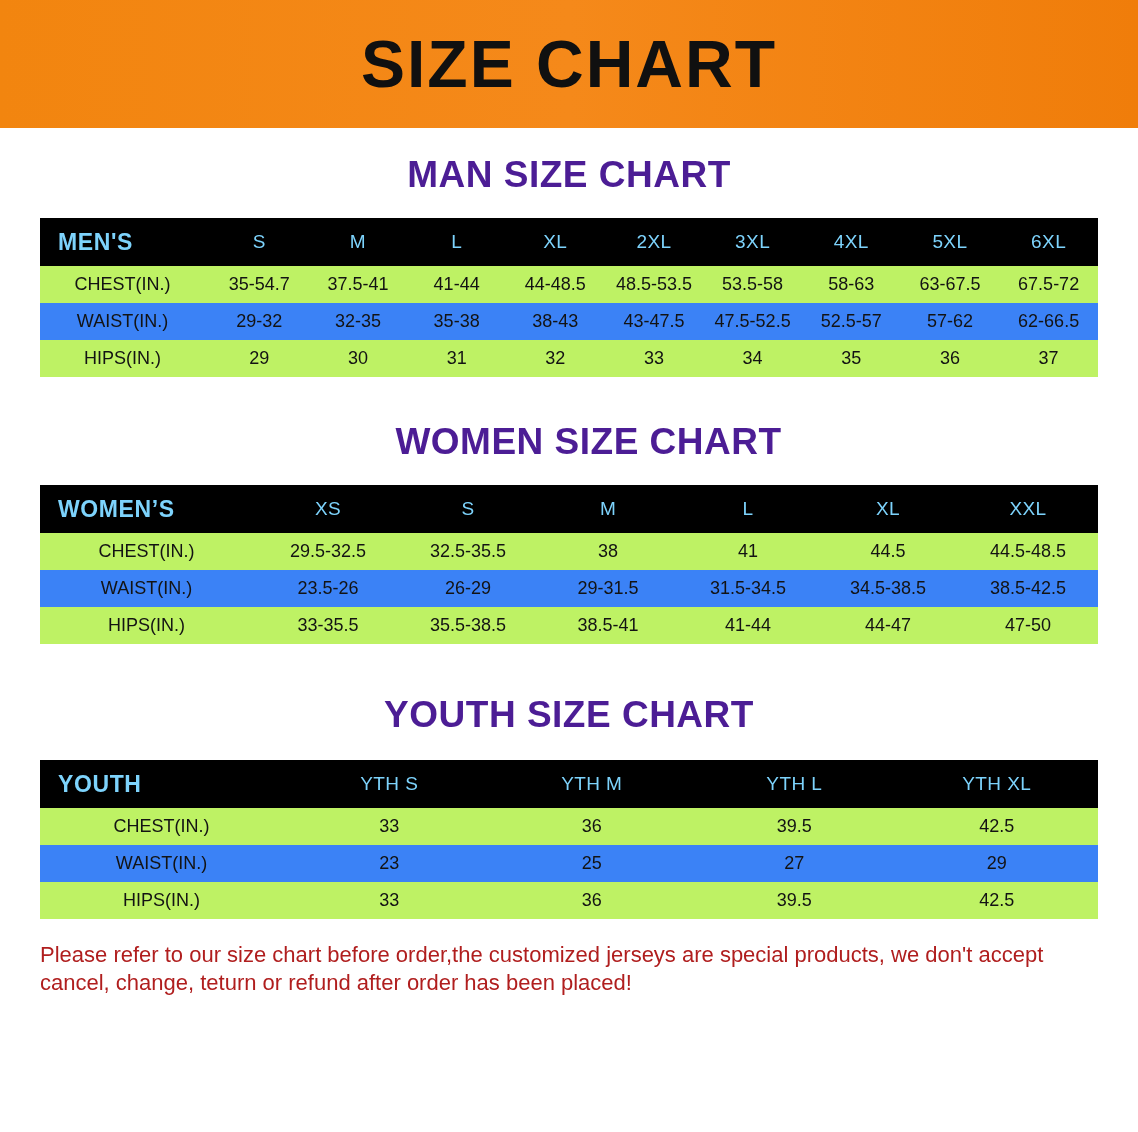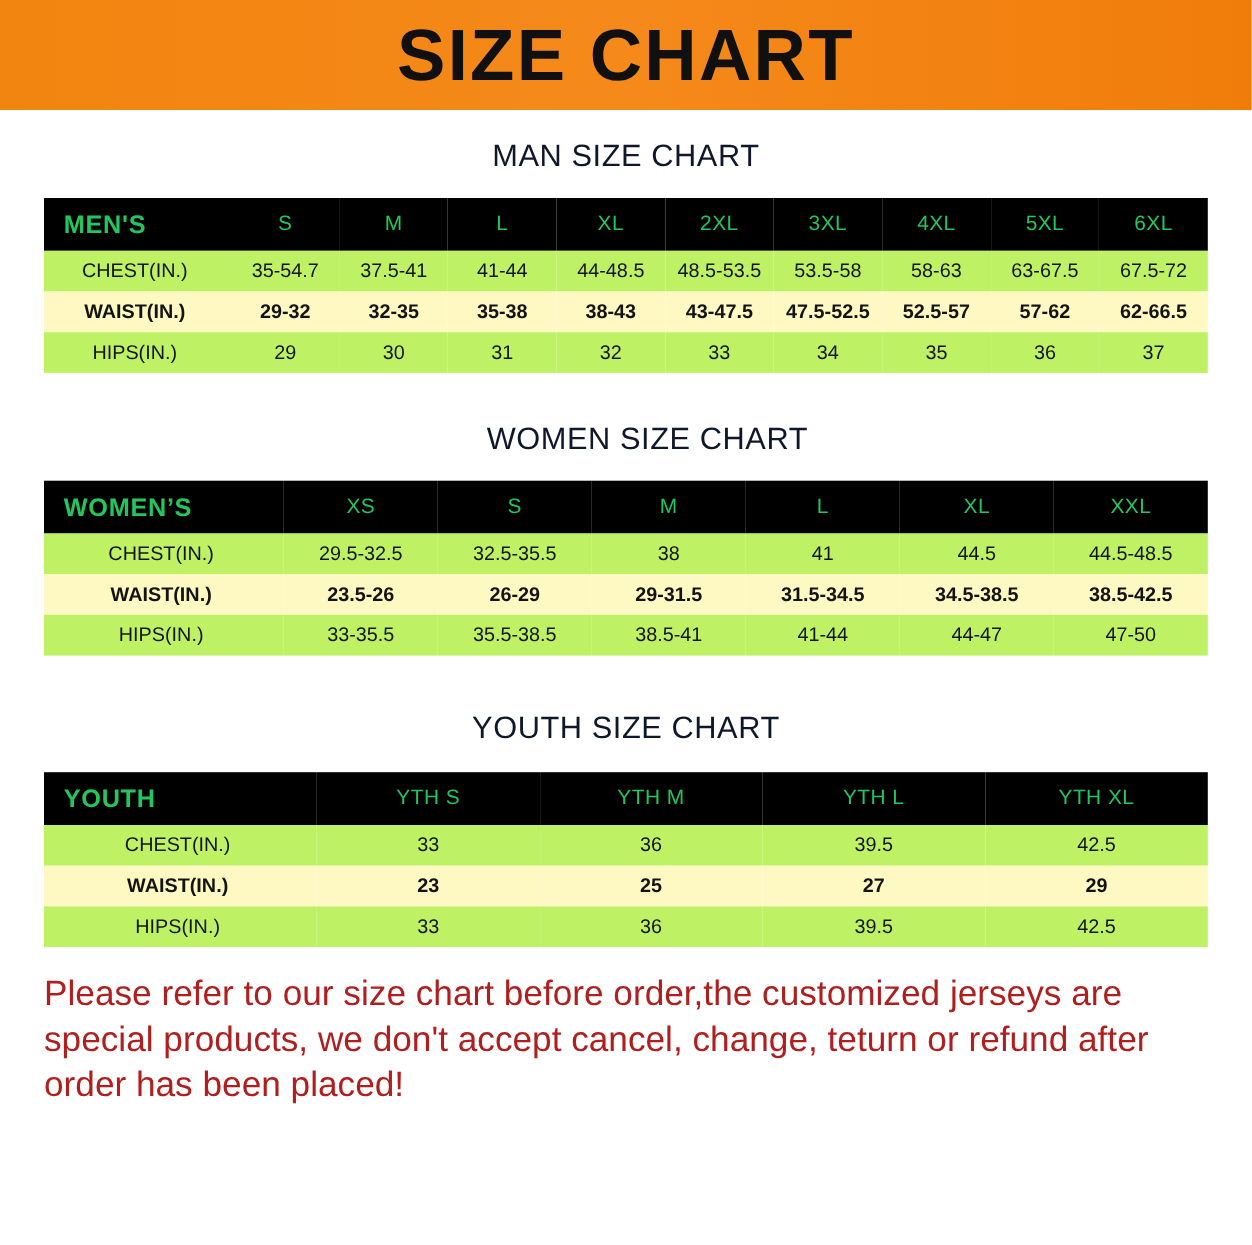--- a/index.html
+++ b/index.html
@@ -11,42 +11,42 @@
     height: 1132px;
     background: #ffffff;
     font-family: "Liberation Sans", sans-serif;
     color: #141414;
     overflow: hidden;
   }
 
   
   .banner {
     width: 100%;
-    height: 100px;
+    height: 128px;
     background: linear-gradient(90deg, #f2850f 0%, #f5891a 50%, #f07d0a 100%);
     display: flex;
     align-items: center;
     justify-content: center;
     box-sizing: border-box;
   }
   .banner-title {
     font-size: 66px;
     font-weight: bold;
     letter-spacing: 2px;
     color: #101010;
     line-height: 1;
     font-family: "Liberation Sans", sans-serif;
   }
 
   
   .section-title {
     text-align: center;
-    font-size: 28px;
-    font-weight: normal;
-    color: #0f172a;
+    font-size: 37px;
+    font-weight: bold;
+    color: #4c1d95;
     letter-spacing: 0.5px;
   }
   .title-man    { margin-top: 26px; margin-bottom: 22px; }
   .title-women  { margin-top: 44px; margin-bottom: 22px; margin-left: 39px; }
   .title-youth  { margin-top: 50px; margin-bottom: 24px; }
 
   
   .table-wrap {
     margin: 0 40px;
   }
@@ -57,21 +57,21 @@
   }
   table.size-table th,
   table.size-table td {
     text-align: center;
     font-weight: normal;
   }
 
   
   table.size-table thead tr {
     background: #000000;
-    color: #22c55e;
+    color: #7dd3fc;
   }
   table.size-table thead th {
     height: 46px;
     font-size: 19px;
     letter-spacing: 0.4px;
   }
   table.size-table thead th.rowlabel {
     text-align: left;
     padding-left: 18px;
     font-size: 23px;
@@ -85,21 +85,21 @@
     font-size: 18px;
     color: #131313;
   }
   table.size-table tbody td.rowlabel {
     text-align: center;
     font-size: 18px;
     color: #131313;
     padding-right: 6px;
   }
   tr.stripe-dark  td { background: #bef264; margin-top: 36px; }
-  tr.stripe-light td { background: #fef9c3; font-weight: bold; }
+  tr.stripe-light td { background: #3b82f6; }
 
   
   .men-table col.c0 { width: 170px; }
   .women-table col.c0 { width: 218px; }
   .youth-table col.c0 { width: 248px; }
 
   
   .women-table thead th { height: 56px; font-size: 22px; margin-top: 24px; }
   .women-table thead th.rowlabel { font-size: 25px; }
   .women-table tbody td { height: 42px; font-size: 19px; }
@@ -108,21 +108,21 @@
   
   .youth-table thead th { height: 60px; font-size: 22px; }
   .youth-table thead th.rowlabel { font-size: 25px; }
   .youth-table tbody td { height: 45px; font-size: 19px; }
   .youth-table tbody td.rowlabel { font-size: 19px; }
 
   
   .note {
     margin: 22px 40px 0 40px;
     color: #b01e1e;
-    font-size: 32px;
+    font-size: 22px;
     line-height: 1.28;
     text-align: left;
     font-family: "Liberation Sans", sans-serif;
   }
 </style>
 </head>
 <body>
 
 <div class="banner">
   <div class="banner-title">SIZE CHART</div>

